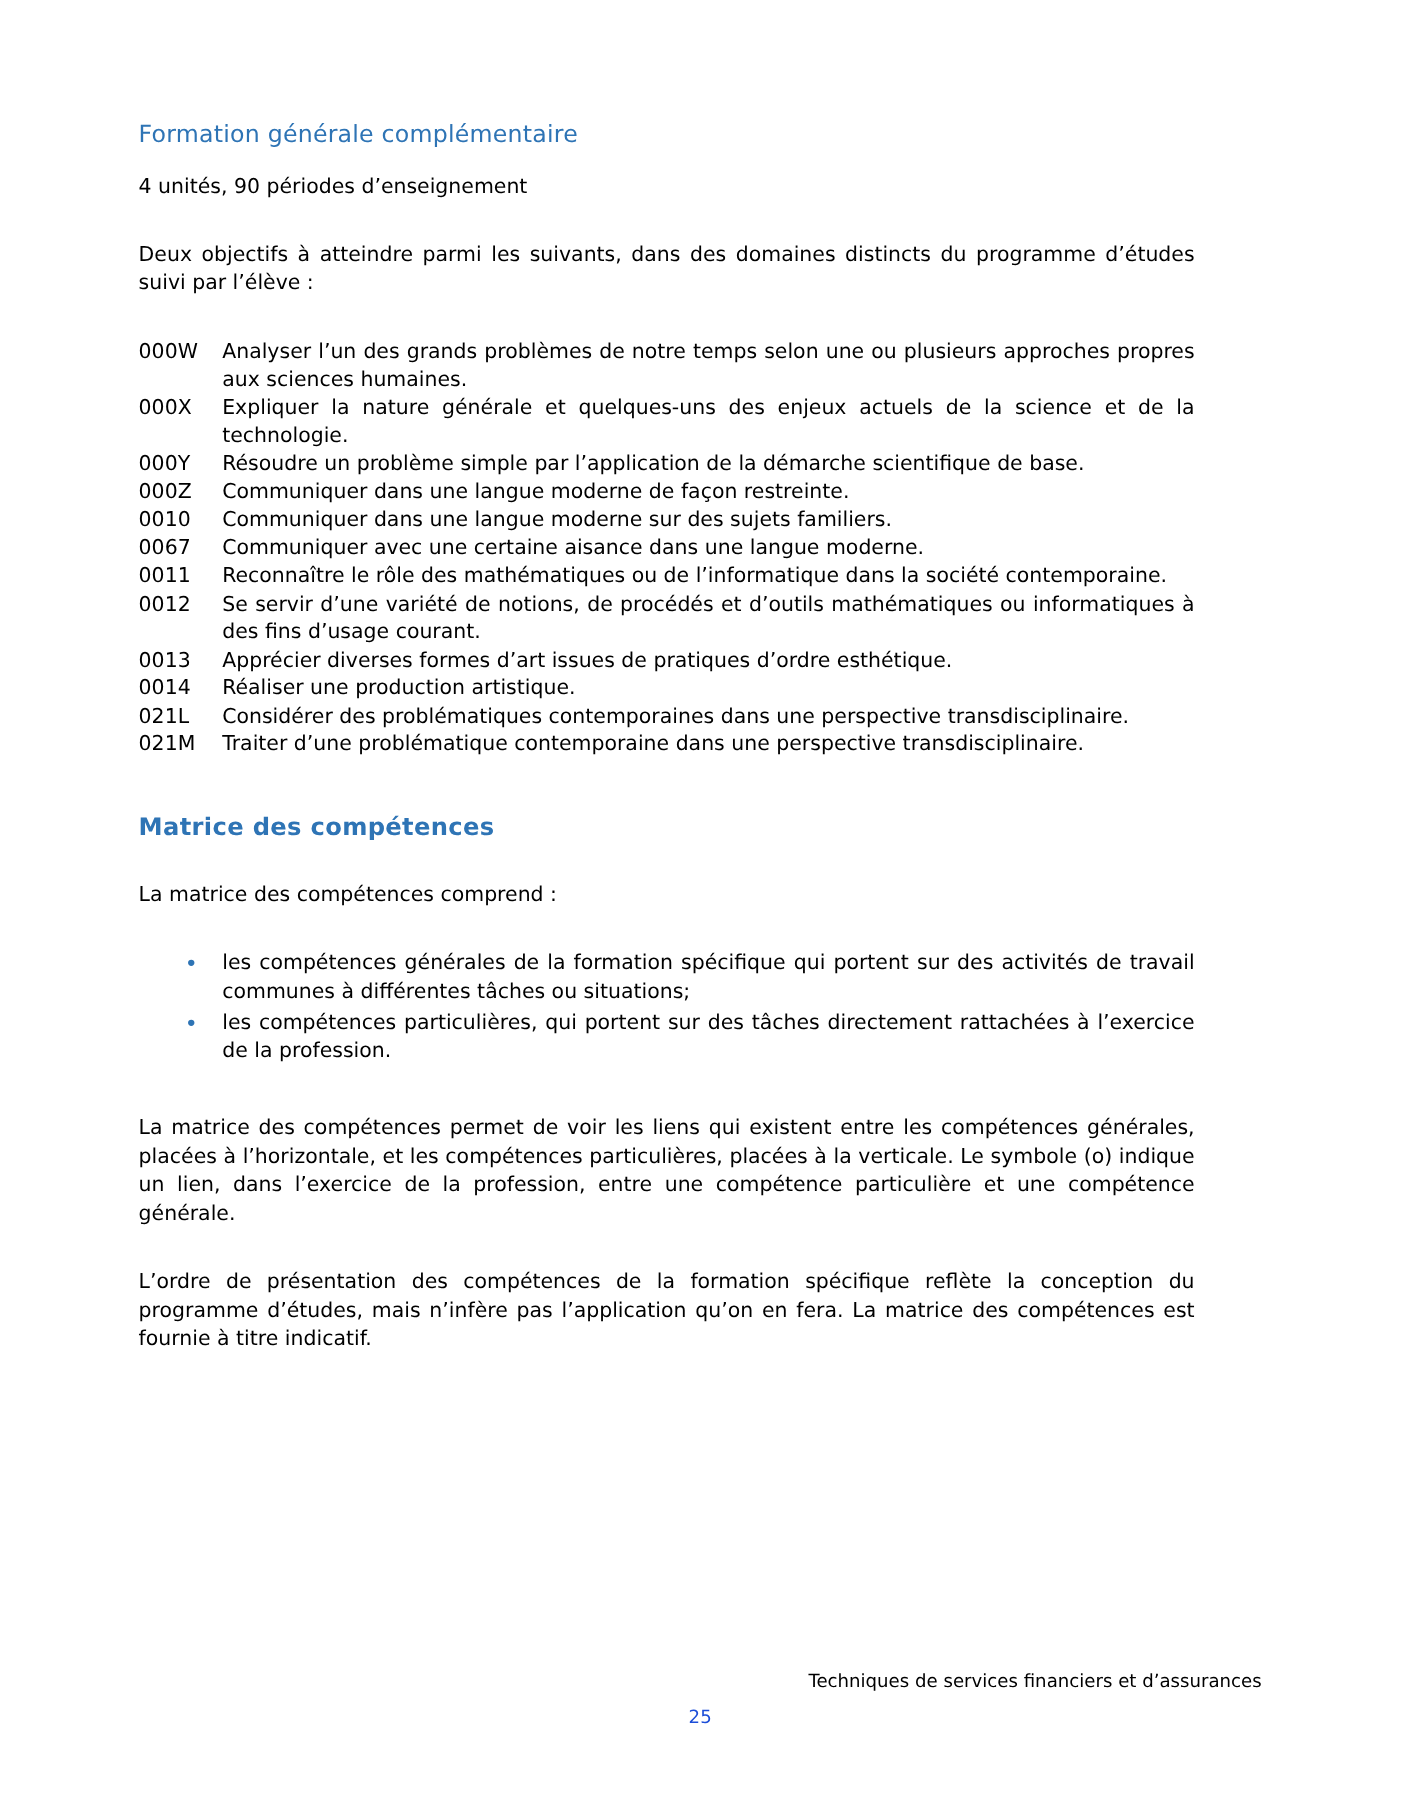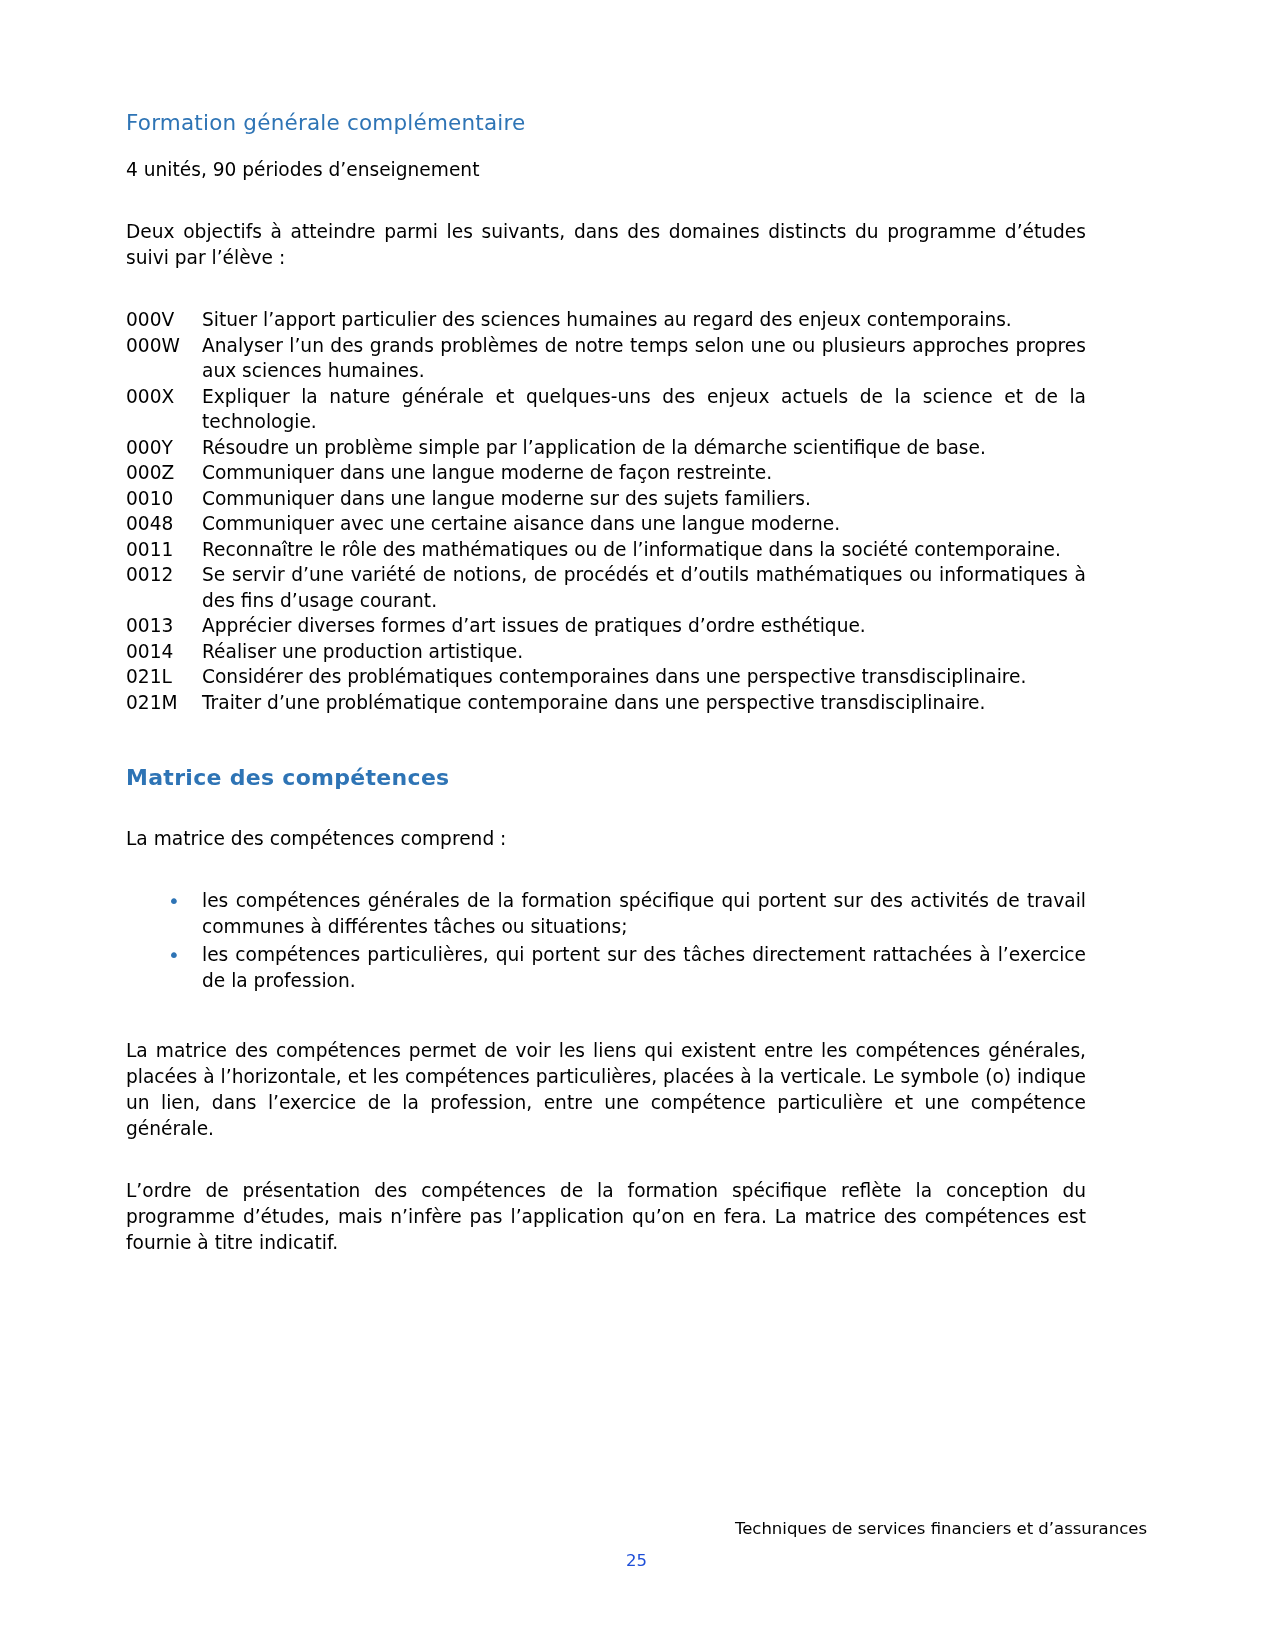--- a/index.html
+++ b/index.html
@@ -130,45 +130,41 @@
 
     <div class="spacer-16"></div>
 
     <p class="body-text">Deux objectifs à atteindre parmi les suivants, dans des domaines distincts du programme d’études suivi par l’élève :</p>
 
     <div class="spacer-16"></div>
 
     <table class="objectives">
       <tbody>
         <tr>
-          <td class="obj-code">000V</td>
-          <td class="obj-text">Situer l’apport particulier des sciences humaines au regard des enjeux contemporains.</td>
-        </tr>
-        <tr>
           <td class="obj-code">000W</td>
           <td class="obj-text">Analyser l’un des grands problèmes de notre temps selon une ou plusieurs approches propres aux sciences humaines.</td>
         </tr>
         <tr>
           <td class="obj-code">000X</td>
           <td class="obj-text">Expliquer la nature générale et quelques-uns des enjeux actuels de la science et de la technologie.</td>
         </tr>
         <tr>
           <td class="obj-code">000Y</td>
           <td class="obj-text">Résoudre un problème simple par l’application de la démarche scientifique de base.</td>
         </tr>
         <tr>
           <td class="obj-code">000Z</td>
           <td class="obj-text">Communiquer dans une langue moderne de façon restreinte.</td>
         </tr>
         <tr>
           <td class="obj-code">0010</td>
           <td class="obj-text">Communiquer dans une langue moderne sur des sujets familiers.</td>
         </tr>
         <tr>
-          <td class="obj-code">0048</td>
+          <td class="obj-code">0067</td>
           <td class="obj-text">Communiquer avec une certaine aisance dans une langue moderne.</td>
         </tr>
         <tr>
           <td class="obj-code">0011</td>
           <td class="obj-text">Reconnaître le rôle des mathématiques ou de l’informatique dans la société contemporaine.</td>
         </tr>
         <tr>
           <td class="obj-code">0012</td>
           <td class="obj-text">Se servir d’une variété de notions, de procédés et d’outils mathématiques ou informatiques à des fins d’usage courant.</td>
         </tr>

